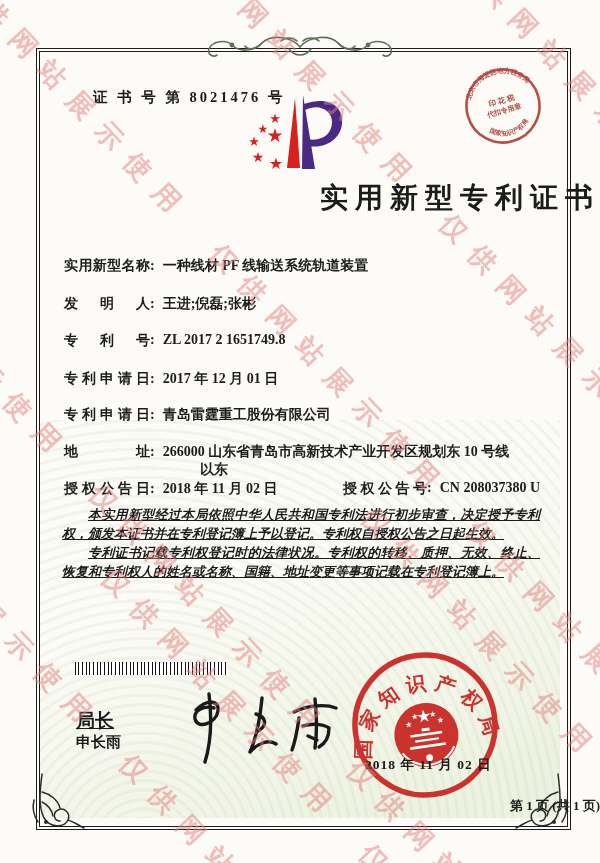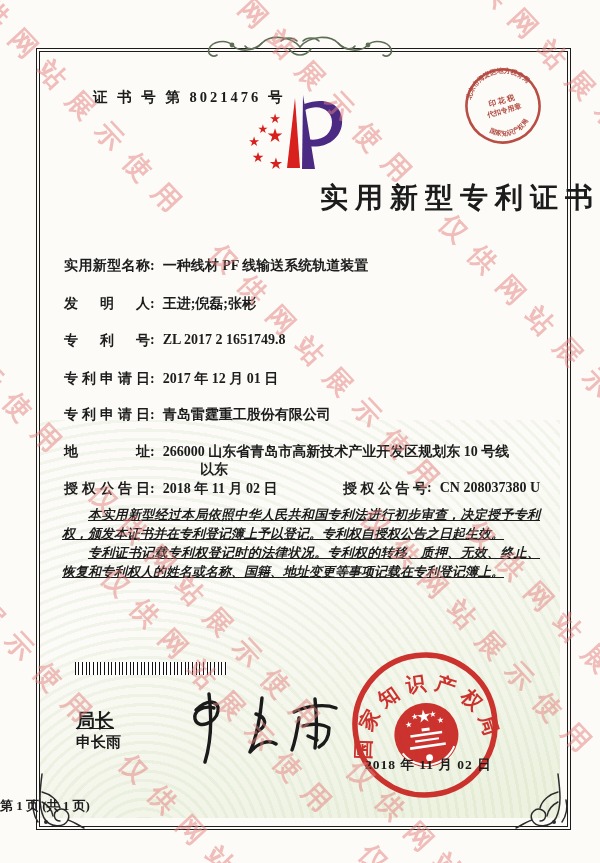--- a/index.html
+++ b/index.html
@@ -37,21 +37,21 @@
   .sig-name{position:absolute;left:76px;top:733px;font-size:15px;font-weight:bold;}
   .signature{position:absolute;left:168px;top:690px;width:178px;height:78px;}
 
   .seal{position:absolute;left:350px;top:650px;width:150px;height:150px;
        transform:rotate(-8deg);mix-blend-mode:multiply;opacity:.93;z-index:20;}
   .seal-date{position:absolute;left:365px;top:756px;font-size:13.5px;letter-spacing:1px;
        font-weight:bold;z-index:25;}
   .tax-stamp{position:absolute;left:463px;top:66px;width:80px;height:80px;
        transform:rotate(-16deg);mix-blend-mode:multiply;opacity:.9;z-index:20;}
 
-  .footer{position:absolute;left:0;top:797px;width:600px;text-align:left;font-size:13px;font-weight:bold;}
+  .footer{position:absolute;left:0;top:797px;width:600px;text-align:right;font-size:13px;font-weight:bold;}
 
   .ornament-top{position:absolute;left:197px;top:33px;width:206px;height:28px;z-index:3;}
   .corner{position:absolute;width:58px;height:58px;z-index:3;}
   .corner.bl{left:28px;top:772px;}
   .corner.br{left:514px;top:772px;transform:scaleX(-1);}
 
   .wm{position:absolute;white-space:nowrap;font-size:27px;letter-spacing:15px;
       color:rgba(228,128,126,0.5);transform:rotate(47deg);transform-origin:0 0;
       z-index:40;pointer-events:none;font-weight:bold;}
 </style>

